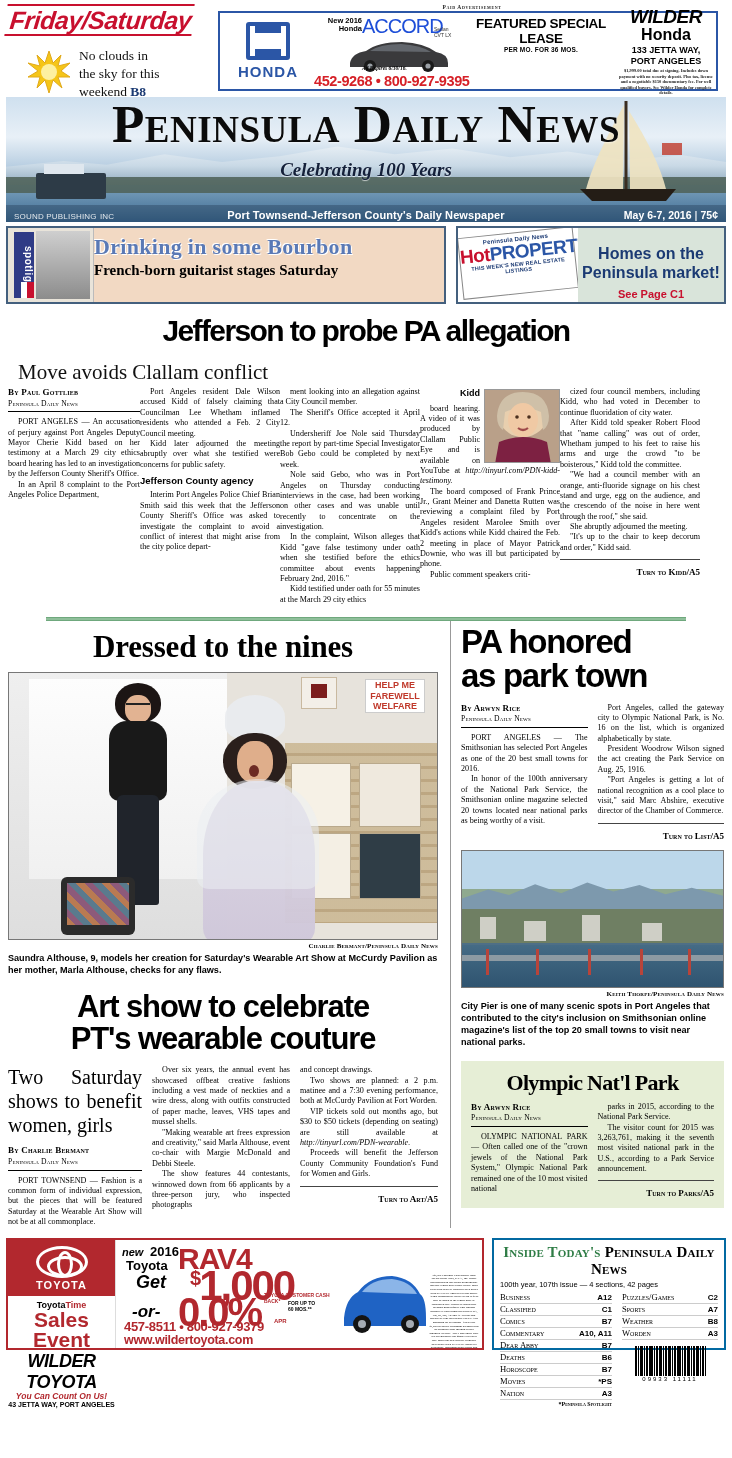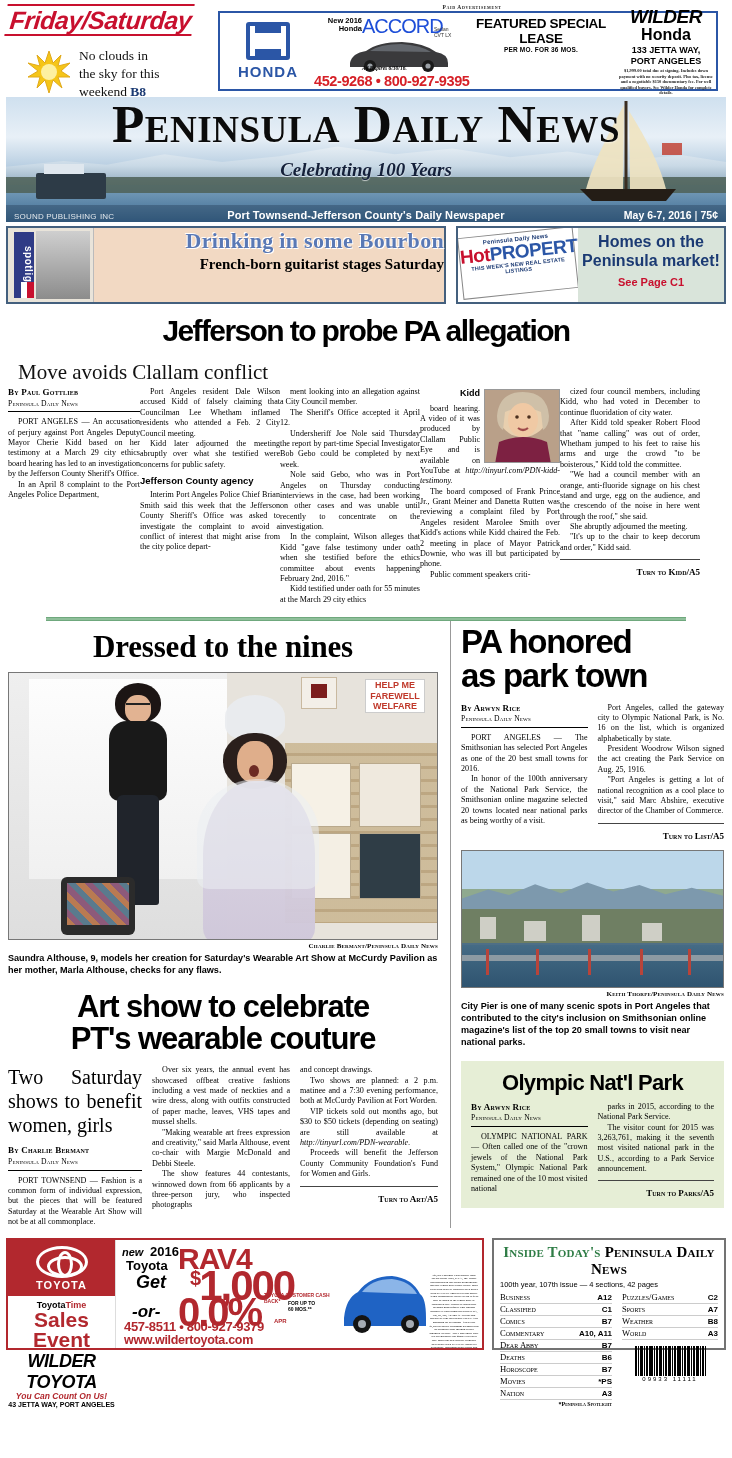--- a/index.html
+++ b/index.html
@@ -99,34 +99,34 @@
   .mh-date{position:absolute;right:8px;bottom:1px;font-family:"Liberation Sans",sans-serif;font-weight:bold;font-size:10.5px;color:#fff;}
   .mh-date i{font-style:normal;opacity:.8;padding:0 3px;}
 
   
   .promos { display:flex; width:720px; margin:4px auto 0 auto; height:78px; }
   .promo-left { width:440px; border:2px solid #44607e; background:#f2d9c3; display:flex; position:relative; }
   .spot-img { width:86px; flex:none; position:relative; background:#e9e4da; border-right:1px solid #bbb;}
   .spot-tab{position:absolute;left:6px;top:4px;bottom:4px;width:20px;background:#2f3b86;color:#fff;font-family:"Liberation Sans",sans-serif;font-weight:bold;font-size:10px;writing-mode:vertical-rl;text-align:center;padding-top:8px;letter-spacing:.5px;}
   .spot-body{position:absolute;left:28px;top:3px;right:3px;bottom:3px;background:linear-gradient(#cfcfcf,#8c8c8c);}
   .spot-flag{position:absolute;left:6px;bottom:4px;width:20px;height:16px;background:linear-gradient(to right,#2f3b86 33%,#fff 33%,#fff 66%,#c8102e 66%);}
-  .promo-left-text{flex:1;text-align:right;padding-top:0;}
+  .promo-left-text{flex:1;text-align:left;padding-top:6px;}
   .pl-1{font-family:"Liberation Serif",serif;font-size:22px;color:#5a79b5;font-weight:bold;letter-spacing:.3px;
         text-shadow:1px 1px 0 #fff,-1px -1px 0 #fff;}
   .pl-2{font-family:"Liberation Serif",serif;font-weight:bold;font-size:15px;margin-top:2px;}
   .pl-3{font-family:"Liberation Sans",sans-serif;font-weight:bold;font-size:12.5px;margin-top:4px;color:#111;}
   .pl-3 i{color:#c8102e;font-style:italic;}
   .promo-right{flex:1;margin-left:10px;border:2px solid #44607e;background:#d9e4da;display:flex;position:relative;}
   .hotprop{width:120px;flex:none;position:relative;overflow:hidden;background:#fff;}
   .hp-card{position:absolute;left:2px;top:4px;width:116px;height:62px;background:#fff;border:1px solid #888;transform:rotate(-6deg);}
   .hp-top{font-family:"Liberation Sans",sans-serif;font-weight:bold;font-size:6px;color:#1b3a73;text-align:center;margin-top:3px;letter-spacing:.2px;}
   .hp-main{font-family:"Liberation Sans",sans-serif;font-weight:bold;font-size:19px;color:#2b56a6;text-align:center;line-height:1;letter-spacing:-.6px;}
   .hp-main em{color:#c8102e;font-style:normal;}
   .hp-bot{font-family:"Liberation Sans",sans-serif;font-weight:bold;font-size:5.5px;color:#1b3a73;text-align:center;letter-spacing:.2px;}
-  .promo-right-text{flex:1;text-align:center;padding-top:4px;}
+  .promo-right-text{flex:1;text-align:center;padding-top:16px;}
   .pr-1{font-family:"Liberation Sans",sans-serif;font-weight:bold;font-size:16px;color:#1b3a73;line-height:1.2;}
   .pr-2{font-family:"Liberation Sans",sans-serif;font-weight:bold;font-size:11px;color:#c8102e;margin-top:6px;}
 
   
   .mainhead {
     width:716px; margin:12px auto 0 auto;
     font-family:"Liberation Sans", sans-serif; font-weight:bold;
     font-size:30px; letter-spacing:-1.6px; line-height:1;
     text-align:center; color:#000;
   }
@@ -204,21 +204,21 @@
   .pa-head{font-family:"Liberation Sans",sans-serif;font-weight:bold;font-size:33px;line-height:1.02;letter-spacing:-1.3px;margin:4px 0 10px 0;}
   .ph2{height:138px;position:relative;overflow:hidden;background:linear-gradient(#bcd7ea 0 28%,#8fa98f 28% 46%,#7a8f78 46% 60%,#4e6f86 60% 100%);}
   .ph2 .mtn{position:absolute;left:0;right:0;top:22px;height:36px;background:#7d99ad;clip-path:polygon(0 70%,10% 45%,18% 60%,28% 30%,38% 55%,48% 25%,58% 50%,68% 32%,78% 58%,88% 40%,100% 62%,100% 100%,0 100%);}
   .ph2 .city{position:absolute;left:0;right:0;top:58px;height:34px;background:#6f7f63;}
   .ph2 .bldg{position:absolute;background:#cfcfc6;}
   .ph2 .pier{position:absolute;left:0;right:0;bottom:0;height:42px;background:linear-gradient(#456b85,#2f5470);}
   .ph2 .rail{position:absolute;bottom:12px;width:3px;height:26px;background:#b8443a;}
   .ph2 .deck2{position:absolute;left:0;right:0;bottom:26px;height:6px;background:#8d9aa3;}
 
   .onp-box{background:#e6eed6;padding:10px 10px 8px 10px;margin-top:12px;}
-  .onp-head{font-family:Liberation Sans, sans-serif;font-weight:bold;font-size:22px;line-height:1.05;letter-spacing:-.7px;text-align:center;}
+  .onp-head{font-family:Liberation Serif, serif;font-weight:bold;font-size:22px;line-height:1.05;letter-spacing:-.7px;text-align:center;}
   .onp-cols{display:flex;gap:10px;margin-top:8px;}
 
   
   .bottom{display:flex;width:720px;margin:10px auto 0 auto;gap:8px;}
   .toyota-ad{width:478px;border:2px solid #b2282e;background:#fff;position:relative;height:112px;display:flex;}
   .toy-left{width:108px;border-right:1px solid #ddd;text-align:center;}
   .toy-badge{background:#b2282e;color:#fff;padding:4px 0 5px 0;}
   .toy-oval{width:52px;height:32px;border:3px solid #fff;border-radius:50%;margin:2px auto 1px auto;position:relative;}
   .toy-oval:before{content:"";position:absolute;left:50%;top:7px;margin-left:-15px;width:30px;height:15px;border:3px solid #fff;border-radius:50%;}
   .toy-oval:after{content:"";position:absolute;left:50%;top:2px;margin-left:-5px;width:10px;height:20px;border:3px solid #fff;border-radius:50%;}
@@ -240,21 +240,21 @@
   .toy-cash{position:absolute;left:148px;top:52px;font-family:"Liberation Sans",sans-serif;font-weight:bold;font-size:5px;color:#b2282e;}
   .toy-or{position:absolute;left:16px;top:62px;font-family:"Liberation Sans",sans-serif;font-weight:bold;font-style:italic;font-size:17px;}
   .toy-apr{position:absolute;left:62px;top:50px;font-family:"Liberation Sans",sans-serif;font-weight:bold;font-size:40px;color:#b2282e;letter-spacing:-2px;}
   .toy-upto{position:absolute;left:172px;top:60px;font-family:"Liberation Sans",sans-serif;font-weight:bold;font-size:5px;line-height:1.2;}
   .toy-aprlbl{position:absolute;left:158px;top:78px;font-family:"Liberation Sans",sans-serif;font-weight:bold;font-size:6px;color:#b2282e;}
   .toy-phone{position:absolute;left:8px;bottom:14px;font-family:"Liberation Sans",sans-serif;font-weight:bold;font-size:13px;color:#b2282e;letter-spacing:-.3px;white-space:nowrap;}
   .toy-web{position:absolute;left:8px;bottom:1px;font-family:"Liberation Sans",sans-serif;font-weight:bold;font-size:12.5px;color:#b2282e;letter-spacing:-.3px;}
   .toy-car{width:86px;position:relative;}
   .toy-fine{flex:1;font-size:2.7px;line-height:1.35;font-weight:bold;text-align:center;padding:34px 3px 3px 3px;color:#333;overflow:hidden;}
 
-  .inside-box{flex:1;border:2px solid #737373;padding:4px 6px 4px 6px;height:112px;}
+  .inside-box{flex:1;border:2px solid #0369a1;padding:4px 6px 4px 6px;height:112px;}
   .inside-title{text-align:center;font-family:"Liberation Serif",serif;font-variant:small-caps;font-weight:bold;font-size:15px;letter-spacing:.2px;}
   .inside-title .grn{color:#2f7d46;}
   .inside-sub{text-align:left;font-family:"Liberation Sans",sans-serif;font-size:7.5px;margin:2px 0 3px 0;}
   .idx{display:flex;gap:10px;font-variant:small-caps;font-size:8.6px;}
   .idx table{border-collapse:collapse;width:100%;}
   .idx td{padding:.5px 0;border-bottom:1px solid #ccc;}
   .idx td.pg{text-align:right;font-family:"Liberation Sans",sans-serif;font-weight:bold;font-size:8px;font-variant:normal;}
   .idx-left{width:112px;}
   .idx-right{flex:1;}
   .spot-note{text-align:right;font-variant:small-caps;font-weight:bold;font-size:6px;margin-top:1px;}
@@ -684,21 +684,21 @@
                 </tr>
             <tr>
                   <td>Sports</td>
                   <td class="pg">A7</td>
                 </tr>
             <tr>
                   <td>Weather</td>
                   <td class="pg">B8</td>
                 </tr>
             <tr>
-                  <td>World</td>
+                  <td>Worden</td>
                   <td class="pg">A3</td>
                 </tr>
           </tbody>
             </table>
           <div class="barcode">
             <i style="height:30px"></i>
               <i style="height:30px;width:1px"></i>
               <i style="height:30px;width:3px"></i>
               <i style="height:30px;width:1px"></i>
             <i style="height:30px;width:2px"></i>

